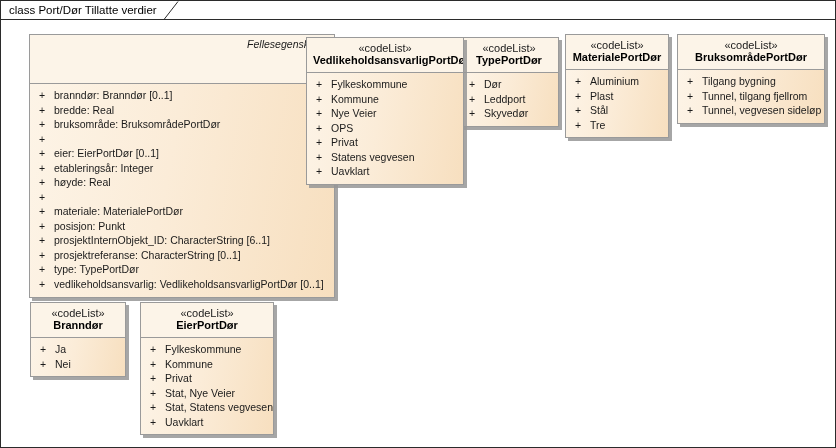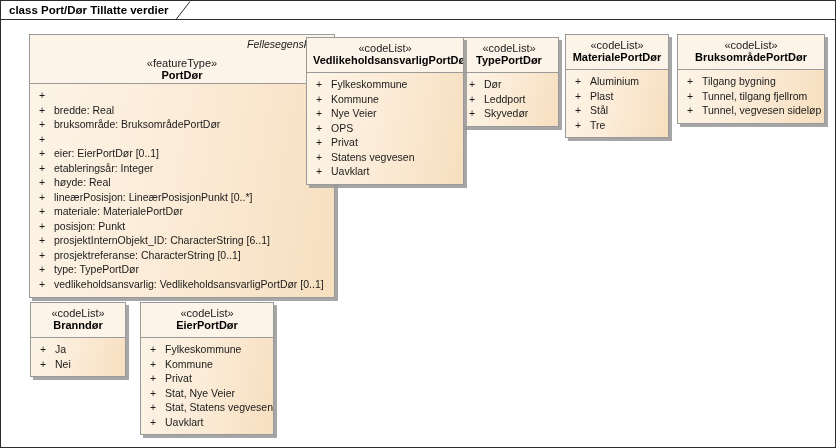--- a/index.html
+++ b/index.html
@@ -28,21 +28,21 @@
     height: 19px;
     box-sizing: border-box;
     border-right: none;
     border-bottom: 1px solid #2b2b2b;
     display: flex;
     align-items: center;
     z-index: 40;
   }
   #title-tab .tab-label {
     font-size: 11.5px;
-    font-weight: bold;
+    font-weight: normal;
     color: #000000;
     white-space: nowrap;
     padding: 0 7px 0 8px;
     line-height: 18px;
   }
   #title-tab .tab-slant {
     width: 16px;
     height: 19px;
     position: relative;
   }
@@ -201,28 +201,25 @@
     <span class="tab-slant">
       <svg width="16" height="19" viewBox="0 0 16 19">
         <line x1="0" y1="18.5" x2="14" y2="0.5" stroke="#2b2b2b" stroke-width="1"></line>
       </svg>
     </span>
   </div>
 
   <div class="uml-box" id="box-portdor">
     <div class="uml-head">
       <div class="fellesegenskaper">Fellesegenskaper</div>
-      <div class="head-center">
-        <div class="stereo">«featureType»</div>
-        <div class="cname">PortDør</div>
-      </div>
-    </div>
-    <div class="uml-body">
-      <div class="attr-row">
-          <span class="attr-vis">+</span>
+    </div>
+    <div class="uml-body">
+      <div class="attr-row">
+          <span class="attr-vis">+</span>
+          <span class="attr-text">branndør: Branndør [0..1]</span>
         </div>
       <div class="attr-row">
           <span class="attr-vis">+</span>
           <span class="attr-text">bredde: Real</span>
         </div>
       <div class="attr-row">
           <span class="attr-vis">+</span>
           <span class="attr-text">bruksområde: BruksområdePortDør</span>
         </div>
       <div class="attr-row">
@@ -235,21 +232,20 @@
       <div class="attr-row">
           <span class="attr-vis">+</span>
           <span class="attr-text">etableringsår: Integer</span>
         </div>
       <div class="attr-row">
           <span class="attr-vis">+</span>
           <span class="attr-text">høyde: Real</span>
         </div>
       <div class="attr-row">
           <span class="attr-vis">+</span>
-          <span class="attr-text">lineærPosisjon: LineærPosisjonPunkt [0..*]</span>
         </div>
       <div class="attr-row">
           <span class="attr-vis">+</span>
           <span class="attr-text">materiale: MaterialePortDør</span>
         </div>
       <div class="attr-row">
           <span class="attr-vis">+</span>
           <span class="attr-text">posisjon: Punkt</span>
         </div>
       <div class="attr-row">

